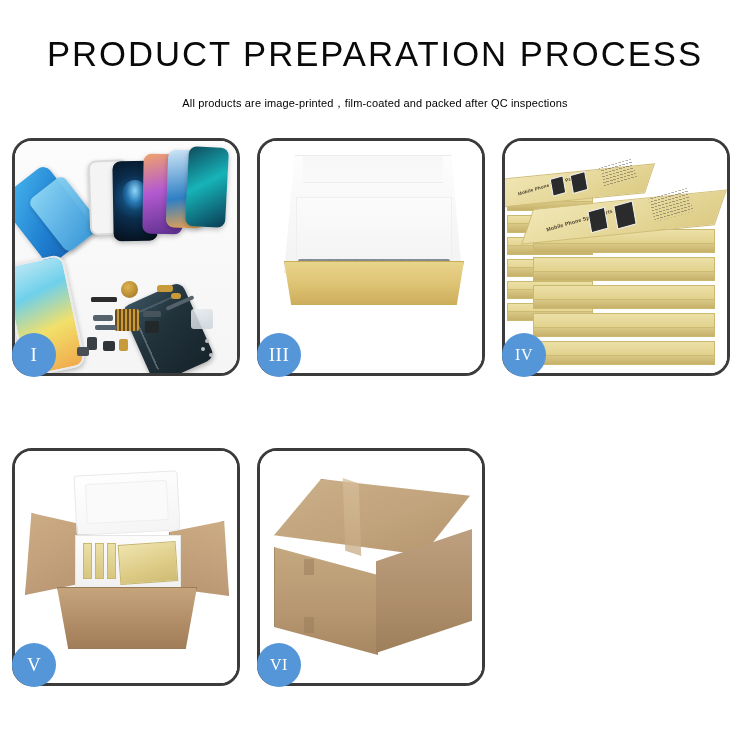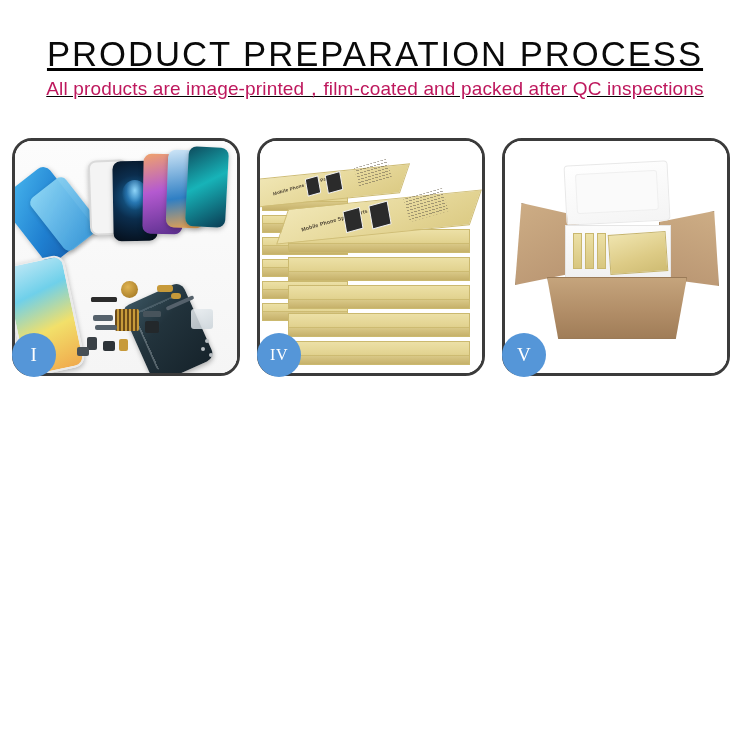--- a/index.html
+++ b/index.html
@@ -3,39 +3,39 @@
 <meta charset="utf-8">
 <title>Product Preparation Process</title>
 <style>
   * { box-sizing: border-box; margin: 0; padding: 0; }
   html, body {
     width: 750px; height: 750px;
     background: #ffffff;
     font-family: "Liberation Sans", "DejaVu Sans", sans-serif;
     overflow: hidden;
   }
-  .page { position: relative; width: 750px; height: 750px; background: #fff; text-decoration: underline; }
+  .page { position: relative; width: 750px; height: 750px; background: #fff; }
 
   
   .header { text-align: center; padding-top: 36px; }
   .title {
     font-size: 35px;
     font-weight: 500;
     letter-spacing: 2.0px;
     color: #0a0a0a;
     line-height: 1.05;
     white-space: nowrap;
     transform: scaleX(0.99);
   }
   .subtitle {
-    margin-top: 3px;
-    font-size: 19px;
+    margin-top: 23px;
+    font-size: 11px;
     font-weight: 400;
     letter-spacing: 0.15px;
-    color: #be185d;
+    color: #000000;
     white-space: nowrap;
   }
 
   
   .grid {
     position: absolute;
     left: 12px; top: 138px;
     width: 726px;
     display: grid;
     grid-template-columns: repeat(3, 228px);
@@ -368,20 +368,31 @@
           <div class="part screw" style="left:186px;top:206px;width:4px;height:4px;"></div>
           <div class="part screw" style="left:194px;top:212px;width:4px;height:4px;"></div>
           <div class="part screw" style="left:190px;top:198px;width:4px;height:4px;"></div>
           <div class="part" style="left:176px;top:168px;width:22px;height:20px;background:linear-gradient(150deg,#e9eef1,#c9d2d8);border-radius:3px;opacity:.85;"></div>
         </div>
       </div>
       <div class="badge">I</div>
     </div>
 
 
+    <div class="panel">
+      <div class="panel-clip">
+        <div class="sceneIII">
+          <div class="lidIII"></div>
+          <div class="innerIII"></div>
+          <div class="foamIII"></div>
+          <div class="trayIII"></div>
+        </div>
+      </div>
+      <div class="badge">III</div>
+    </div>
 
     <div class="panel">
       <div class="panel-clip">
         <div class="sceneIV">
 
           <div class="boxIV" style="left:2px;top:52px;width:86px;height:18px;">
               <div class="side"></div>
             </div>
           <div class="boxIV" style="left:2px;top:74px;width:86px;height:18px;">
               <div class="side"></div>
@@ -443,15 +454,28 @@
           <div class="goldbarV" style="left:80px;top:92px;"></div>
           <div class="goldbarV" style="left:92px;top:92px;"></div>
           <div class="goldslabV"></div>
 
           <div class="cartonV"></div>
         </div>
       </div>
       <div class="badge">V</div>
     </div>
 
+    <div class="panel">
+      <div class="panel-clip">
+        <div class="sceneVI">
+          <div class="boxtopVI"></div>
+          <div class="tapeVI"></div>
+          <div class="boxfrontVI"></div>
+          <div class="boxsideVI"></div>
+          <div class="seamVI" style="left:44px;top:108px;width:10px;height:16px;"></div>
+          <div class="seamVI" style="left:44px;top:166px;width:10px;height:16px;"></div>
+        </div>
+      </div>
+      <div class="badge wide">VI</div>
+    </div>
 
   </div>
 </div>
 
 </body></html>

